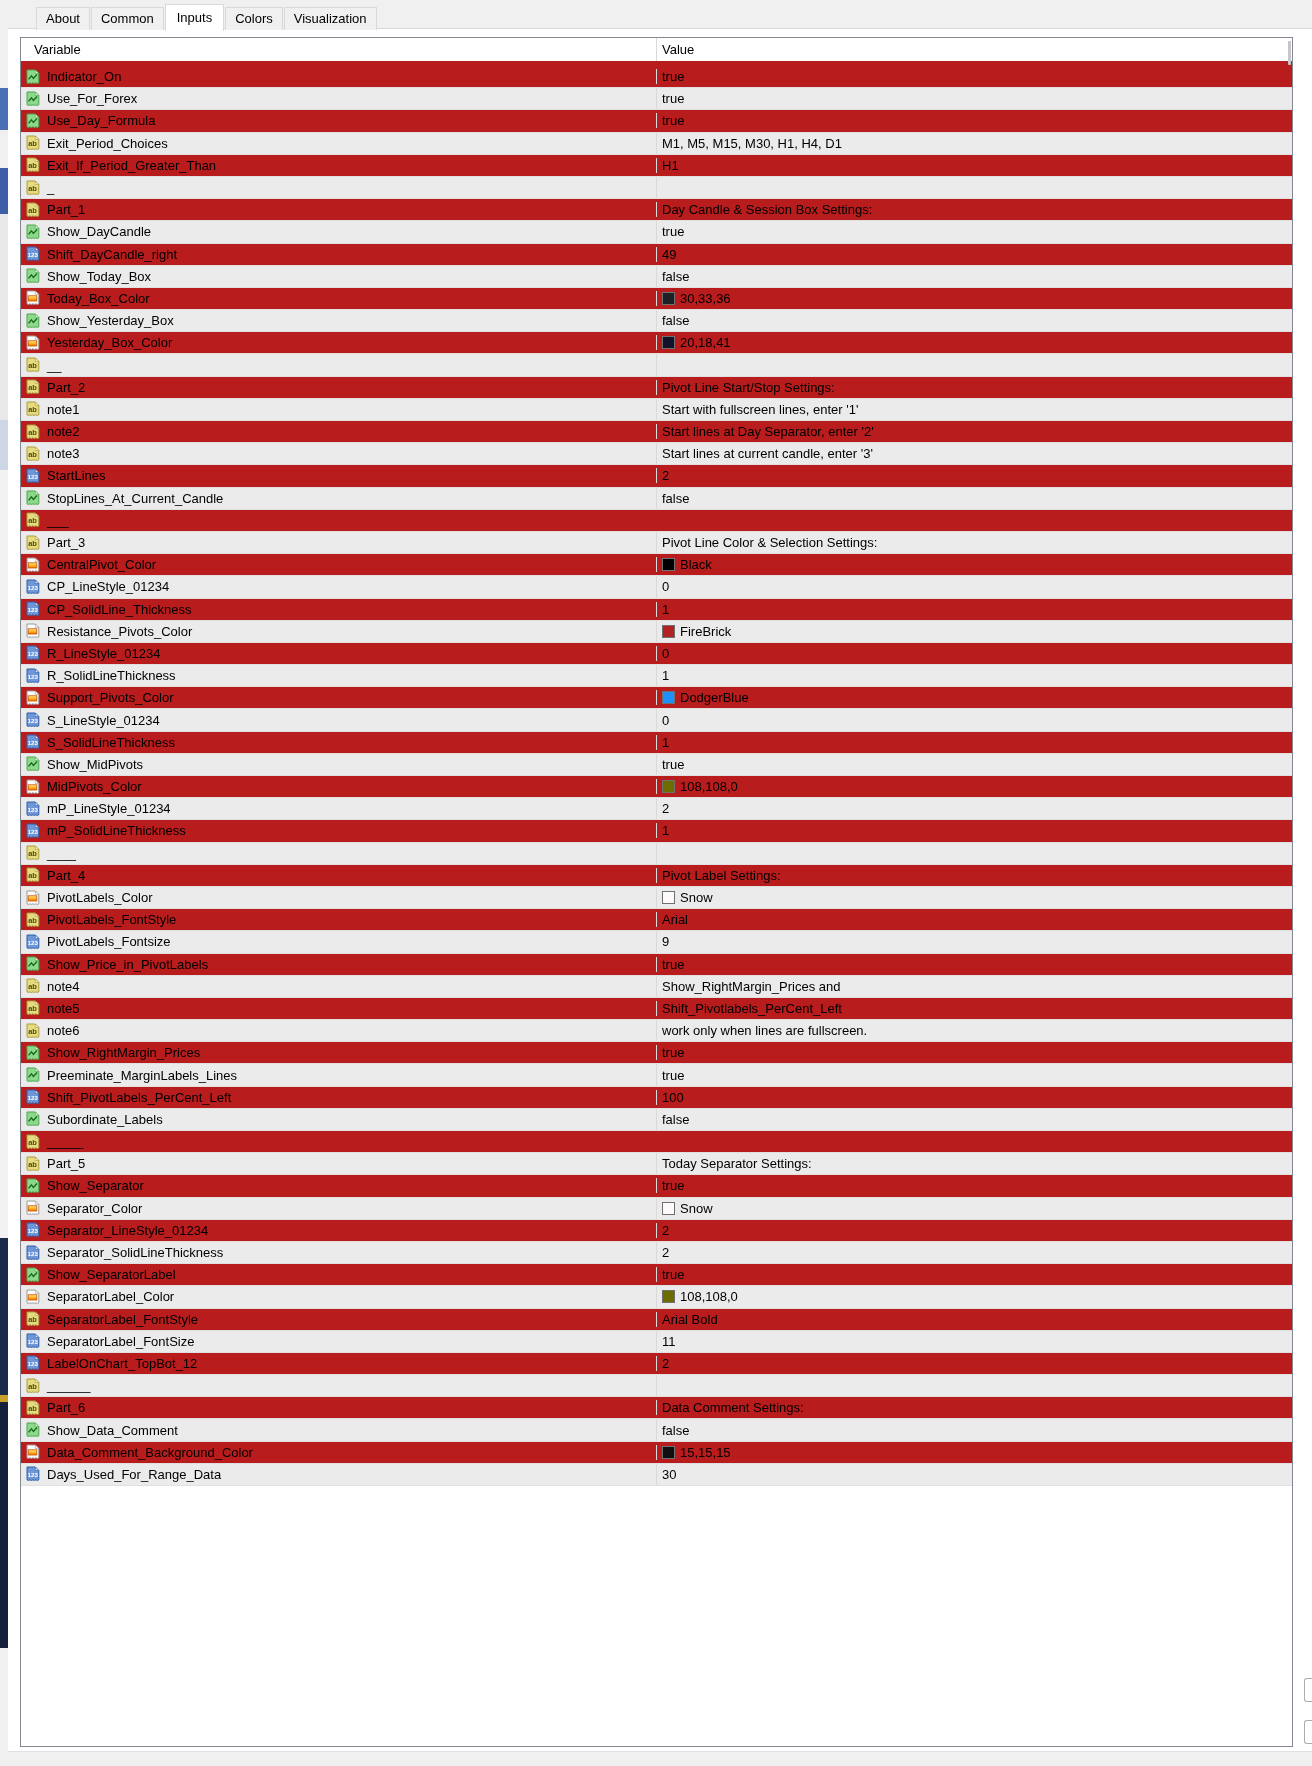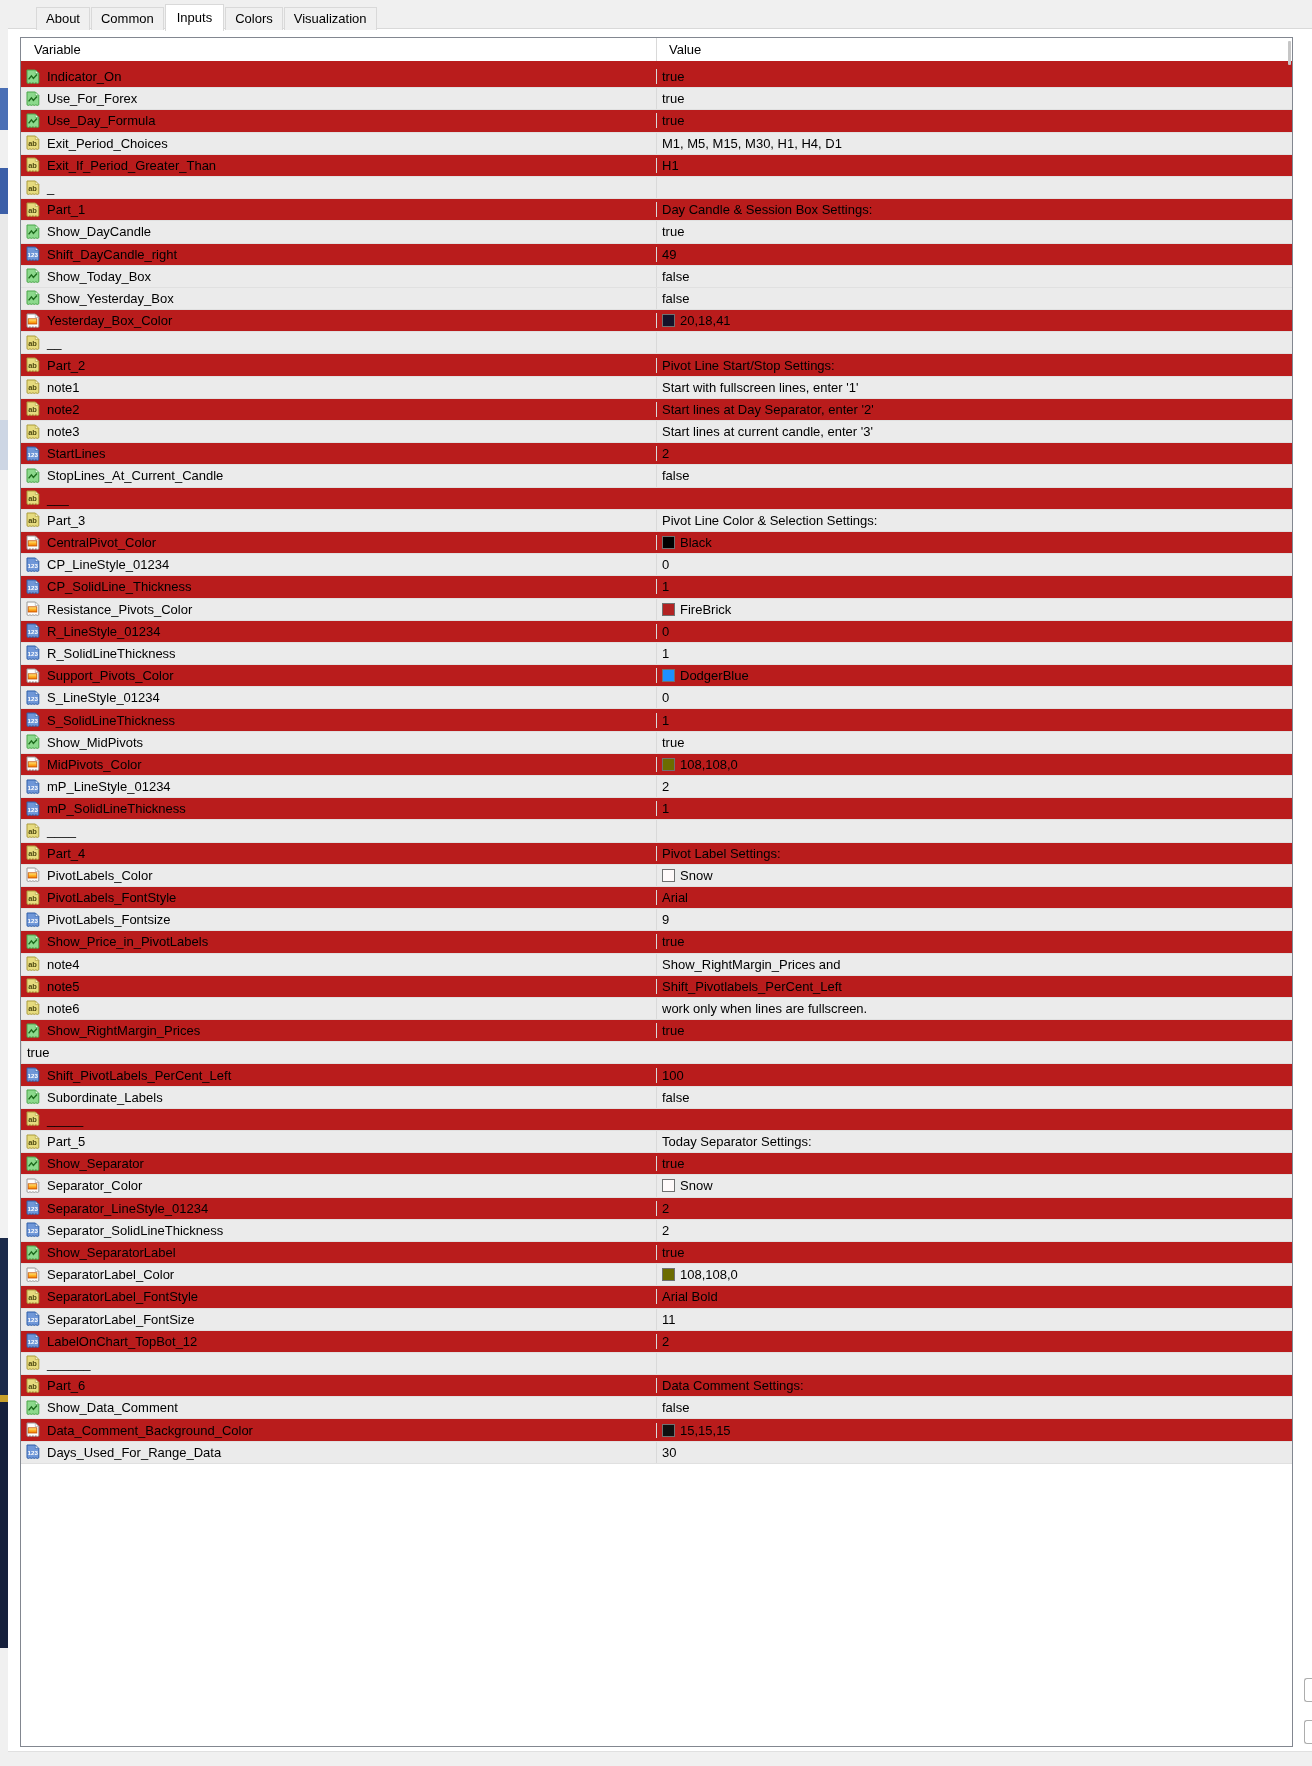--- a/index.html
+++ b/index.html
@@ -49,21 +49,21 @@
     position:absolute;left:8px;top:28px;width:1304px;height:1724px;
     background:#ffffff;border-top:1px solid #d9d9d9;z-index:2;
   }
   .table{
     position:absolute;left:12px;top:8px;width:1271px;height:1708px;
     border:1px solid #828790;background:#fff;overflow:hidden;
   }
   .thead{display:flex;height:23px;background:#fff;border-bottom:5px solid #b91c1c;}
   .th{box-sizing:border-box;padding:4px 0 0 13px;color:#000;}
   .th-name{width:635px;}
-  .th-val{flex:1;border-left:1px solid #d9d9d9;padding-left:12px;}
+  .th-val{flex:1;border-left:1px solid #d9d9d9;padding-left:5px;}
   .row{display:flex;height:22.2px;box-sizing:border-box;border-bottom:1px solid #e0e0e0;}
   .row.even{background:#ebebeb;}
   .row.odd{background:#b91c1c;align-items:center;}
   .cell{box-sizing:border-box;display:flex;align-items:center;overflow:hidden;white-space:nowrap;}
   .cell.name{width:635px;padding-left:4px;}
   .cell.value{flex:1;border-left:1px solid #d9d9d9;padding-left:5px;}
   .icon{width:16px;height:16px;display:inline-flex;margin-right:6px;flex:none;}
   .swatch{
     width:13px;height:13px;flex:none;display:inline-block;
     border:1px solid #707070;margin-right:5px;box-sizing:border-box;
@@ -257,424 +257,440 @@
             <path d="M10.3 1 L13.8 4.5 H10.3 Z" fill="#E8F8E8" stroke="#4AA64A" stroke-width="0.6"></path>
             <polyline points="3.6,10.4 6.4,6.8 8.4,9.4 12,5.6" fill="none" stroke="#1E6B1E" stroke-width="1.4"></polyline>
               </svg>
             </span>
             <span>Show_Today_Box</span>
           </div>
           <div class="cell value">
             <span>false</span>
           </div>
         </div>
-        <div class="row even">
-          <div class="cell name">
-            <span class="icon">
-              <svg xmlns="http://www.w3.org/2000/svg" width="16" height="16" viewBox="0 0 16 16">
-                <path d="M2 1 h8.3 L13.8 4.5 V13.8 q-1.5 1.3 -2.95 0 q-1.5 1.3 -2.95 0 q-1.5 1.3 -2.95 0 q-1.5 1.3 -2.95 0 Z" fill="#8CD98C" stroke="#4AA64A" stroke-width="1"></path>
-            <path d="M10.3 1 L13.8 4.5 H10.3 Z" fill="#E8F8E8" stroke="#4AA64A" stroke-width="0.6"></path>
-            <polyline points="3.6,10.4 6.4,6.8 8.4,9.4 12,5.6" fill="none" stroke="#1E6B1E" stroke-width="1.4"></polyline>
-              </svg>
-            </span>
-            <span>Show_Yesterday_Box</span>
-          </div>
-          <div class="cell value">
-            <span>false</span>
-          </div>
-        </div>
         <div class="row odd">
           <div class="cell name">
             <span class="icon">
               <svg xmlns="http://www.w3.org/2000/svg" width="16" height="16" viewBox="0 0 16 16">
                 <path d="M2 1 h8.3 L13.8 4.5 V13.8 q-1.5 1.3 -2.95 0 q-1.5 1.3 -2.95 0 q-1.5 1.3 -2.95 0 q-1.5 1.3 -2.95 0 Z" fill="#FDFDFD" stroke="#9A9A9A" stroke-width="1"></path>
             <path d="M10.3 1 L13.8 4.5 H10.3 Z" fill="#FFFFFF" stroke="#9A9A9A" stroke-width="0.6"></path>
             <rect x="3.2" y="5.8" width="8.6" height="5.2" fill="url(#cg)" stroke="#C85000" stroke-width="0.8"></rect>
               </svg>
             </span>
-            <span>Yesterday_Box_Color</span>
-          </div>
-          <div class="cell value">
-            <span class="swatch" style="background: rgb(20, 18, 41);"></span>
-            <span>20,18,41</span>
-          </div>
-        </div>
-        <div class="row even">
-          <div class="cell name">
-            <span class="icon">
-              <svg xmlns="http://www.w3.org/2000/svg" width="16" height="16" viewBox="0 0 16 16">
-                <path d="M2 1 h8.3 L13.8 4.5 V13.8 q-1.5 1.3 -2.95 0 q-1.5 1.3 -2.95 0 q-1.5 1.3 -2.95 0 q-1.5 1.3 -2.95 0 Z" fill="#E6DB7E" stroke="#AB9C3D" stroke-width="1"></path>
-            <path d="M10.3 1 L13.8 4.5 H10.3 Z" fill="#F8F2C8" stroke="#AB9C3D" stroke-width="0.6"></path>
-            <text x="3.2" y="11" font-family="Liberation Sans, sans-serif" font-size="7.5" font-weight="bold" fill="#4F4A12">ab</text>
-              </svg>
-            </span>
-            <span>__</span>
-          </div>
-          <div class="cell value">
-            <span></span>
-          </div>
-        </div>
-        <div class="row odd">
-          <div class="cell name">
-            <span class="icon">
-              <svg xmlns="http://www.w3.org/2000/svg" width="16" height="16" viewBox="0 0 16 16">
-                <path d="M2 1 h8.3 L13.8 4.5 V13.8 q-1.5 1.3 -2.95 0 q-1.5 1.3 -2.95 0 q-1.5 1.3 -2.95 0 q-1.5 1.3 -2.95 0 Z" fill="#E6DB7E" stroke="#AB9C3D" stroke-width="1"></path>
-            <path d="M10.3 1 L13.8 4.5 H10.3 Z" fill="#F8F2C8" stroke="#AB9C3D" stroke-width="0.6"></path>
-            <text x="3.2" y="11" font-family="Liberation Sans, sans-serif" font-size="7.5" font-weight="bold" fill="#4F4A12">ab</text>
-              </svg>
-            </span>
-            <span>Part_2</span>
-          </div>
-          <div class="cell value">
-            <span>Pivot Line Start/Stop Settings:</span>
-          </div>
-        </div>
-        <div class="row even">
-          <div class="cell name">
-            <span class="icon">
-              <svg xmlns="http://www.w3.org/2000/svg" width="16" height="16" viewBox="0 0 16 16">
-                <path d="M2 1 h8.3 L13.8 4.5 V13.8 q-1.5 1.3 -2.95 0 q-1.5 1.3 -2.95 0 q-1.5 1.3 -2.95 0 q-1.5 1.3 -2.95 0 Z" fill="#E6DB7E" stroke="#AB9C3D" stroke-width="1"></path>
-            <path d="M10.3 1 L13.8 4.5 H10.3 Z" fill="#F8F2C8" stroke="#AB9C3D" stroke-width="0.6"></path>
-            <text x="3.2" y="11" font-family="Liberation Sans, sans-serif" font-size="7.5" font-weight="bold" fill="#4F4A12">ab</text>
-              </svg>
-            </span>
-            <span>note1</span>
-          </div>
-          <div class="cell value">
-            <span>Start with fullscreen lines, enter '1'</span>
-          </div>
-        </div>
-        <div class="row odd">
-          <div class="cell name">
-            <span class="icon">
-              <svg xmlns="http://www.w3.org/2000/svg" width="16" height="16" viewBox="0 0 16 16">
-                <path d="M2 1 h8.3 L13.8 4.5 V13.8 q-1.5 1.3 -2.95 0 q-1.5 1.3 -2.95 0 q-1.5 1.3 -2.95 0 q-1.5 1.3 -2.95 0 Z" fill="#E6DB7E" stroke="#AB9C3D" stroke-width="1"></path>
-            <path d="M10.3 1 L13.8 4.5 H10.3 Z" fill="#F8F2C8" stroke="#AB9C3D" stroke-width="0.6"></path>
-            <text x="3.2" y="11" font-family="Liberation Sans, sans-serif" font-size="7.5" font-weight="bold" fill="#4F4A12">ab</text>
-              </svg>
-            </span>
-            <span>note2</span>
-          </div>
-          <div class="cell value">
-            <span>Start lines at Day Separator, enter '2'</span>
-          </div>
-        </div>
-        <div class="row even">
-          <div class="cell name">
-            <span class="icon">
-              <svg xmlns="http://www.w3.org/2000/svg" width="16" height="16" viewBox="0 0 16 16">
-                <path d="M2 1 h8.3 L13.8 4.5 V13.8 q-1.5 1.3 -2.95 0 q-1.5 1.3 -2.95 0 q-1.5 1.3 -2.95 0 q-1.5 1.3 -2.95 0 Z" fill="#E6DB7E" stroke="#AB9C3D" stroke-width="1"></path>
-            <path d="M10.3 1 L13.8 4.5 H10.3 Z" fill="#F8F2C8" stroke="#AB9C3D" stroke-width="0.6"></path>
-            <text x="3.2" y="11" font-family="Liberation Sans, sans-serif" font-size="7.5" font-weight="bold" fill="#4F4A12">ab</text>
-              </svg>
-            </span>
-            <span>note3</span>
-          </div>
-          <div class="cell value">
-            <span>Start lines at current candle, enter '3'</span>
-          </div>
-        </div>
-        <div class="row odd">
-          <div class="cell name">
-            <span class="icon">
-              <svg xmlns="http://www.w3.org/2000/svg" width="16" height="16" viewBox="0 0 16 16">
-                <path d="M2 1 h8.3 L13.8 4.5 V13.8 q-1.5 1.3 -2.95 0 q-1.5 1.3 -2.95 0 q-1.5 1.3 -2.95 0 q-1.5 1.3 -2.95 0 Z" fill="#6F97D8" stroke="#2F5FA8" stroke-width="1"></path>
-            <path d="M10.3 1 L13.8 4.5 H10.3 Z" fill="#DCE8F8" stroke="#2F5FA8" stroke-width="0.6"></path>
-            <text x="2.6" y="10.8" font-family="Liberation Sans, sans-serif" font-size="6.2" font-weight="bold" fill="#FFFFFF">123</text>
-              </svg>
-            </span>
-            <span>StartLines</span>
-          </div>
-          <div class="cell value">
-            <span>2</span>
-          </div>
-        </div>
-        <div class="row even">
-          <div class="cell name">
-            <span class="icon">
-              <svg xmlns="http://www.w3.org/2000/svg" width="16" height="16" viewBox="0 0 16 16">
-                <path d="M2 1 h8.3 L13.8 4.5 V13.8 q-1.5 1.3 -2.95 0 q-1.5 1.3 -2.95 0 q-1.5 1.3 -2.95 0 q-1.5 1.3 -2.95 0 Z" fill="#8CD98C" stroke="#4AA64A" stroke-width="1"></path>
-            <path d="M10.3 1 L13.8 4.5 H10.3 Z" fill="#E8F8E8" stroke="#4AA64A" stroke-width="0.6"></path>
-            <polyline points="3.6,10.4 6.4,6.8 8.4,9.4 12,5.6" fill="none" stroke="#1E6B1E" stroke-width="1.4"></polyline>
-              </svg>
-            </span>
-            <span>StopLines_At_Current_Candle</span>
+            <span>Today_Box_Color</span>
+          </div>
+          <div class="cell value">
+            <span class="swatch" style="background: rgb(30, 33, 36);"></span>
+            <span>30,33,36</span>
+          </div>
+        </div>
+        <div class="row even">
+          <div class="cell name">
+            <span class="icon">
+              <svg xmlns="http://www.w3.org/2000/svg" width="16" height="16" viewBox="0 0 16 16">
+                <path d="M2 1 h8.3 L13.8 4.5 V13.8 q-1.5 1.3 -2.95 0 q-1.5 1.3 -2.95 0 q-1.5 1.3 -2.95 0 q-1.5 1.3 -2.95 0 Z" fill="#8CD98C" stroke="#4AA64A" stroke-width="1"></path>
+            <path d="M10.3 1 L13.8 4.5 H10.3 Z" fill="#E8F8E8" stroke="#4AA64A" stroke-width="0.6"></path>
+            <polyline points="3.6,10.4 6.4,6.8 8.4,9.4 12,5.6" fill="none" stroke="#1E6B1E" stroke-width="1.4"></polyline>
+              </svg>
+            </span>
+            <span>Show_Yesterday_Box</span>
           </div>
           <div class="cell value">
             <span>false</span>
-          </div>
-        </div>
-        <div class="row odd">
-          <div class="cell name">
-            <span class="icon">
-              <svg xmlns="http://www.w3.org/2000/svg" width="16" height="16" viewBox="0 0 16 16">
-                <path d="M2 1 h8.3 L13.8 4.5 V13.8 q-1.5 1.3 -2.95 0 q-1.5 1.3 -2.95 0 q-1.5 1.3 -2.95 0 q-1.5 1.3 -2.95 0 Z" fill="#E6DB7E" stroke="#AB9C3D" stroke-width="1"></path>
-            <path d="M10.3 1 L13.8 4.5 H10.3 Z" fill="#F8F2C8" stroke="#AB9C3D" stroke-width="0.6"></path>
-            <text x="3.2" y="11" font-family="Liberation Sans, sans-serif" font-size="7.5" font-weight="bold" fill="#4F4A12">ab</text>
-              </svg>
-            </span>
-            <span>___</span>
-          </div>
-          <div class="cell value">
-            <span></span>
-          </div>
-        </div>
-        <div class="row even">
-          <div class="cell name">
-            <span class="icon">
-              <svg xmlns="http://www.w3.org/2000/svg" width="16" height="16" viewBox="0 0 16 16">
-                <path d="M2 1 h8.3 L13.8 4.5 V13.8 q-1.5 1.3 -2.95 0 q-1.5 1.3 -2.95 0 q-1.5 1.3 -2.95 0 q-1.5 1.3 -2.95 0 Z" fill="#E6DB7E" stroke="#AB9C3D" stroke-width="1"></path>
-            <path d="M10.3 1 L13.8 4.5 H10.3 Z" fill="#F8F2C8" stroke="#AB9C3D" stroke-width="0.6"></path>
-            <text x="3.2" y="11" font-family="Liberation Sans, sans-serif" font-size="7.5" font-weight="bold" fill="#4F4A12">ab</text>
-              </svg>
-            </span>
-            <span>Part_3</span>
-          </div>
-          <div class="cell value">
-            <span>Pivot Line Color &amp; Selection Settings:</span>
           </div>
         </div>
         <div class="row odd">
           <div class="cell name">
             <span class="icon">
               <svg xmlns="http://www.w3.org/2000/svg" width="16" height="16" viewBox="0 0 16 16">
                 <path d="M2 1 h8.3 L13.8 4.5 V13.8 q-1.5 1.3 -2.95 0 q-1.5 1.3 -2.95 0 q-1.5 1.3 -2.95 0 q-1.5 1.3 -2.95 0 Z" fill="#FDFDFD" stroke="#9A9A9A" stroke-width="1"></path>
             <path d="M10.3 1 L13.8 4.5 H10.3 Z" fill="#FFFFFF" stroke="#9A9A9A" stroke-width="0.6"></path>
             <rect x="3.2" y="5.8" width="8.6" height="5.2" fill="url(#cg)" stroke="#C85000" stroke-width="0.8"></rect>
               </svg>
             </span>
-            <span>CentralPivot_Color</span>
-          </div>
-          <div class="cell value">
-            <span class="swatch" style="background: rgb(0, 0, 0);"></span>
-            <span>Black</span>
-          </div>
-        </div>
-        <div class="row even">
-          <div class="cell name">
-            <span class="icon">
-              <svg xmlns="http://www.w3.org/2000/svg" width="16" height="16" viewBox="0 0 16 16">
-                <path d="M2 1 h8.3 L13.8 4.5 V13.8 q-1.5 1.3 -2.95 0 q-1.5 1.3 -2.95 0 q-1.5 1.3 -2.95 0 q-1.5 1.3 -2.95 0 Z" fill="#6F97D8" stroke="#2F5FA8" stroke-width="1"></path>
-            <path d="M10.3 1 L13.8 4.5 H10.3 Z" fill="#DCE8F8" stroke="#2F5FA8" stroke-width="0.6"></path>
-            <text x="2.6" y="10.8" font-family="Liberation Sans, sans-serif" font-size="6.2" font-weight="bold" fill="#FFFFFF">123</text>
-              </svg>
-            </span>
-            <span>CP_LineStyle_01234</span>
-          </div>
-          <div class="cell value">
-            <span>0</span>
-          </div>
-        </div>
-        <div class="row odd">
-          <div class="cell name">
-            <span class="icon">
-              <svg xmlns="http://www.w3.org/2000/svg" width="16" height="16" viewBox="0 0 16 16">
-                <path d="M2 1 h8.3 L13.8 4.5 V13.8 q-1.5 1.3 -2.95 0 q-1.5 1.3 -2.95 0 q-1.5 1.3 -2.95 0 q-1.5 1.3 -2.95 0 Z" fill="#6F97D8" stroke="#2F5FA8" stroke-width="1"></path>
-            <path d="M10.3 1 L13.8 4.5 H10.3 Z" fill="#DCE8F8" stroke="#2F5FA8" stroke-width="0.6"></path>
-            <text x="2.6" y="10.8" font-family="Liberation Sans, sans-serif" font-size="6.2" font-weight="bold" fill="#FFFFFF">123</text>
-              </svg>
-            </span>
-            <span>CP_SolidLine_Thickness</span>
-          </div>
-          <div class="cell value">
-            <span>1</span>
-          </div>
-        </div>
-        <div class="row even">
+            <span>Yesterday_Box_Color</span>
+          </div>
+          <div class="cell value">
+            <span class="swatch" style="background: rgb(20, 18, 41);"></span>
+            <span>20,18,41</span>
+          </div>
+        </div>
+        <div class="row even">
+          <div class="cell name">
+            <span class="icon">
+              <svg xmlns="http://www.w3.org/2000/svg" width="16" height="16" viewBox="0 0 16 16">
+                <path d="M2 1 h8.3 L13.8 4.5 V13.8 q-1.5 1.3 -2.95 0 q-1.5 1.3 -2.95 0 q-1.5 1.3 -2.95 0 q-1.5 1.3 -2.95 0 Z" fill="#E6DB7E" stroke="#AB9C3D" stroke-width="1"></path>
+            <path d="M10.3 1 L13.8 4.5 H10.3 Z" fill="#F8F2C8" stroke="#AB9C3D" stroke-width="0.6"></path>
+            <text x="3.2" y="11" font-family="Liberation Sans, sans-serif" font-size="7.5" font-weight="bold" fill="#4F4A12">ab</text>
+              </svg>
+            </span>
+            <span>__</span>
+          </div>
+          <div class="cell value">
+            <span></span>
+          </div>
+        </div>
+        <div class="row odd">
+          <div class="cell name">
+            <span class="icon">
+              <svg xmlns="http://www.w3.org/2000/svg" width="16" height="16" viewBox="0 0 16 16">
+                <path d="M2 1 h8.3 L13.8 4.5 V13.8 q-1.5 1.3 -2.95 0 q-1.5 1.3 -2.95 0 q-1.5 1.3 -2.95 0 q-1.5 1.3 -2.95 0 Z" fill="#E6DB7E" stroke="#AB9C3D" stroke-width="1"></path>
+            <path d="M10.3 1 L13.8 4.5 H10.3 Z" fill="#F8F2C8" stroke="#AB9C3D" stroke-width="0.6"></path>
+            <text x="3.2" y="11" font-family="Liberation Sans, sans-serif" font-size="7.5" font-weight="bold" fill="#4F4A12">ab</text>
+              </svg>
+            </span>
+            <span>Part_2</span>
+          </div>
+          <div class="cell value">
+            <span>Pivot Line Start/Stop Settings:</span>
+          </div>
+        </div>
+        <div class="row even">
+          <div class="cell name">
+            <span class="icon">
+              <svg xmlns="http://www.w3.org/2000/svg" width="16" height="16" viewBox="0 0 16 16">
+                <path d="M2 1 h8.3 L13.8 4.5 V13.8 q-1.5 1.3 -2.95 0 q-1.5 1.3 -2.95 0 q-1.5 1.3 -2.95 0 q-1.5 1.3 -2.95 0 Z" fill="#E6DB7E" stroke="#AB9C3D" stroke-width="1"></path>
+            <path d="M10.3 1 L13.8 4.5 H10.3 Z" fill="#F8F2C8" stroke="#AB9C3D" stroke-width="0.6"></path>
+            <text x="3.2" y="11" font-family="Liberation Sans, sans-serif" font-size="7.5" font-weight="bold" fill="#4F4A12">ab</text>
+              </svg>
+            </span>
+            <span>note1</span>
+          </div>
+          <div class="cell value">
+            <span>Start with fullscreen lines, enter '1'</span>
+          </div>
+        </div>
+        <div class="row odd">
+          <div class="cell name">
+            <span class="icon">
+              <svg xmlns="http://www.w3.org/2000/svg" width="16" height="16" viewBox="0 0 16 16">
+                <path d="M2 1 h8.3 L13.8 4.5 V13.8 q-1.5 1.3 -2.95 0 q-1.5 1.3 -2.95 0 q-1.5 1.3 -2.95 0 q-1.5 1.3 -2.95 0 Z" fill="#E6DB7E" stroke="#AB9C3D" stroke-width="1"></path>
+            <path d="M10.3 1 L13.8 4.5 H10.3 Z" fill="#F8F2C8" stroke="#AB9C3D" stroke-width="0.6"></path>
+            <text x="3.2" y="11" font-family="Liberation Sans, sans-serif" font-size="7.5" font-weight="bold" fill="#4F4A12">ab</text>
+              </svg>
+            </span>
+            <span>note2</span>
+          </div>
+          <div class="cell value">
+            <span>Start lines at Day Separator, enter '2'</span>
+          </div>
+        </div>
+        <div class="row even">
+          <div class="cell name">
+            <span class="icon">
+              <svg xmlns="http://www.w3.org/2000/svg" width="16" height="16" viewBox="0 0 16 16">
+                <path d="M2 1 h8.3 L13.8 4.5 V13.8 q-1.5 1.3 -2.95 0 q-1.5 1.3 -2.95 0 q-1.5 1.3 -2.95 0 q-1.5 1.3 -2.95 0 Z" fill="#E6DB7E" stroke="#AB9C3D" stroke-width="1"></path>
+            <path d="M10.3 1 L13.8 4.5 H10.3 Z" fill="#F8F2C8" stroke="#AB9C3D" stroke-width="0.6"></path>
+            <text x="3.2" y="11" font-family="Liberation Sans, sans-serif" font-size="7.5" font-weight="bold" fill="#4F4A12">ab</text>
+              </svg>
+            </span>
+            <span>note3</span>
+          </div>
+          <div class="cell value">
+            <span>Start lines at current candle, enter '3'</span>
+          </div>
+        </div>
+        <div class="row odd">
+          <div class="cell name">
+            <span class="icon">
+              <svg xmlns="http://www.w3.org/2000/svg" width="16" height="16" viewBox="0 0 16 16">
+                <path d="M2 1 h8.3 L13.8 4.5 V13.8 q-1.5 1.3 -2.95 0 q-1.5 1.3 -2.95 0 q-1.5 1.3 -2.95 0 q-1.5 1.3 -2.95 0 Z" fill="#6F97D8" stroke="#2F5FA8" stroke-width="1"></path>
+            <path d="M10.3 1 L13.8 4.5 H10.3 Z" fill="#DCE8F8" stroke="#2F5FA8" stroke-width="0.6"></path>
+            <text x="2.6" y="10.8" font-family="Liberation Sans, sans-serif" font-size="6.2" font-weight="bold" fill="#FFFFFF">123</text>
+              </svg>
+            </span>
+            <span>StartLines</span>
+          </div>
+          <div class="cell value">
+            <span>2</span>
+          </div>
+        </div>
+        <div class="row even">
+          <div class="cell name">
+            <span class="icon">
+              <svg xmlns="http://www.w3.org/2000/svg" width="16" height="16" viewBox="0 0 16 16">
+                <path d="M2 1 h8.3 L13.8 4.5 V13.8 q-1.5 1.3 -2.95 0 q-1.5 1.3 -2.95 0 q-1.5 1.3 -2.95 0 q-1.5 1.3 -2.95 0 Z" fill="#8CD98C" stroke="#4AA64A" stroke-width="1"></path>
+            <path d="M10.3 1 L13.8 4.5 H10.3 Z" fill="#E8F8E8" stroke="#4AA64A" stroke-width="0.6"></path>
+            <polyline points="3.6,10.4 6.4,6.8 8.4,9.4 12,5.6" fill="none" stroke="#1E6B1E" stroke-width="1.4"></polyline>
+              </svg>
+            </span>
+            <span>StopLines_At_Current_Candle</span>
+          </div>
+          <div class="cell value">
+            <span>false</span>
+          </div>
+        </div>
+        <div class="row odd">
+          <div class="cell name">
+            <span class="icon">
+              <svg xmlns="http://www.w3.org/2000/svg" width="16" height="16" viewBox="0 0 16 16">
+                <path d="M2 1 h8.3 L13.8 4.5 V13.8 q-1.5 1.3 -2.95 0 q-1.5 1.3 -2.95 0 q-1.5 1.3 -2.95 0 q-1.5 1.3 -2.95 0 Z" fill="#E6DB7E" stroke="#AB9C3D" stroke-width="1"></path>
+            <path d="M10.3 1 L13.8 4.5 H10.3 Z" fill="#F8F2C8" stroke="#AB9C3D" stroke-width="0.6"></path>
+            <text x="3.2" y="11" font-family="Liberation Sans, sans-serif" font-size="7.5" font-weight="bold" fill="#4F4A12">ab</text>
+              </svg>
+            </span>
+            <span>___</span>
+          </div>
+          <div class="cell value">
+            <span></span>
+          </div>
+        </div>
+        <div class="row even">
+          <div class="cell name">
+            <span class="icon">
+              <svg xmlns="http://www.w3.org/2000/svg" width="16" height="16" viewBox="0 0 16 16">
+                <path d="M2 1 h8.3 L13.8 4.5 V13.8 q-1.5 1.3 -2.95 0 q-1.5 1.3 -2.95 0 q-1.5 1.3 -2.95 0 q-1.5 1.3 -2.95 0 Z" fill="#E6DB7E" stroke="#AB9C3D" stroke-width="1"></path>
+            <path d="M10.3 1 L13.8 4.5 H10.3 Z" fill="#F8F2C8" stroke="#AB9C3D" stroke-width="0.6"></path>
+            <text x="3.2" y="11" font-family="Liberation Sans, sans-serif" font-size="7.5" font-weight="bold" fill="#4F4A12">ab</text>
+              </svg>
+            </span>
+            <span>Part_3</span>
+          </div>
+          <div class="cell value">
+            <span>Pivot Line Color &amp; Selection Settings:</span>
+          </div>
+        </div>
+        <div class="row odd">
           <div class="cell name">
             <span class="icon">
               <svg xmlns="http://www.w3.org/2000/svg" width="16" height="16" viewBox="0 0 16 16">
                 <path d="M2 1 h8.3 L13.8 4.5 V13.8 q-1.5 1.3 -2.95 0 q-1.5 1.3 -2.95 0 q-1.5 1.3 -2.95 0 q-1.5 1.3 -2.95 0 Z" fill="#FDFDFD" stroke="#9A9A9A" stroke-width="1"></path>
             <path d="M10.3 1 L13.8 4.5 H10.3 Z" fill="#FFFFFF" stroke="#9A9A9A" stroke-width="0.6"></path>
             <rect x="3.2" y="5.8" width="8.6" height="5.2" fill="url(#cg)" stroke="#C85000" stroke-width="0.8"></rect>
               </svg>
             </span>
-            <span>Resistance_Pivots_Color</span>
-          </div>
-          <div class="cell value">
-            <span class="swatch" style="background: rgb(178, 34, 34);"></span>
-            <span>FireBrick</span>
-          </div>
-        </div>
-        <div class="row odd">
-          <div class="cell name">
-            <span class="icon">
-              <svg xmlns="http://www.w3.org/2000/svg" width="16" height="16" viewBox="0 0 16 16">
-                <path d="M2 1 h8.3 L13.8 4.5 V13.8 q-1.5 1.3 -2.95 0 q-1.5 1.3 -2.95 0 q-1.5 1.3 -2.95 0 q-1.5 1.3 -2.95 0 Z" fill="#6F97D8" stroke="#2F5FA8" stroke-width="1"></path>
-            <path d="M10.3 1 L13.8 4.5 H10.3 Z" fill="#DCE8F8" stroke="#2F5FA8" stroke-width="0.6"></path>
-            <text x="2.6" y="10.8" font-family="Liberation Sans, sans-serif" font-size="6.2" font-weight="bold" fill="#FFFFFF">123</text>
-              </svg>
-            </span>
-            <span>R_LineStyle_01234</span>
+            <span>CentralPivot_Color</span>
+          </div>
+          <div class="cell value">
+            <span class="swatch" style="background: rgb(0, 0, 0);"></span>
+            <span>Black</span>
+          </div>
+        </div>
+        <div class="row even">
+          <div class="cell name">
+            <span class="icon">
+              <svg xmlns="http://www.w3.org/2000/svg" width="16" height="16" viewBox="0 0 16 16">
+                <path d="M2 1 h8.3 L13.8 4.5 V13.8 q-1.5 1.3 -2.95 0 q-1.5 1.3 -2.95 0 q-1.5 1.3 -2.95 0 q-1.5 1.3 -2.95 0 Z" fill="#6F97D8" stroke="#2F5FA8" stroke-width="1"></path>
+            <path d="M10.3 1 L13.8 4.5 H10.3 Z" fill="#DCE8F8" stroke="#2F5FA8" stroke-width="0.6"></path>
+            <text x="2.6" y="10.8" font-family="Liberation Sans, sans-serif" font-size="6.2" font-weight="bold" fill="#FFFFFF">123</text>
+              </svg>
+            </span>
+            <span>CP_LineStyle_01234</span>
           </div>
           <div class="cell value">
             <span>0</span>
           </div>
         </div>
-        <div class="row even">
-          <div class="cell name">
-            <span class="icon">
-              <svg xmlns="http://www.w3.org/2000/svg" width="16" height="16" viewBox="0 0 16 16">
-                <path d="M2 1 h8.3 L13.8 4.5 V13.8 q-1.5 1.3 -2.95 0 q-1.5 1.3 -2.95 0 q-1.5 1.3 -2.95 0 q-1.5 1.3 -2.95 0 Z" fill="#6F97D8" stroke="#2F5FA8" stroke-width="1"></path>
-            <path d="M10.3 1 L13.8 4.5 H10.3 Z" fill="#DCE8F8" stroke="#2F5FA8" stroke-width="0.6"></path>
-            <text x="2.6" y="10.8" font-family="Liberation Sans, sans-serif" font-size="6.2" font-weight="bold" fill="#FFFFFF">123</text>
-              </svg>
-            </span>
-            <span>R_SolidLineThickness</span>
+        <div class="row odd">
+          <div class="cell name">
+            <span class="icon">
+              <svg xmlns="http://www.w3.org/2000/svg" width="16" height="16" viewBox="0 0 16 16">
+                <path d="M2 1 h8.3 L13.8 4.5 V13.8 q-1.5 1.3 -2.95 0 q-1.5 1.3 -2.95 0 q-1.5 1.3 -2.95 0 q-1.5 1.3 -2.95 0 Z" fill="#6F97D8" stroke="#2F5FA8" stroke-width="1"></path>
+            <path d="M10.3 1 L13.8 4.5 H10.3 Z" fill="#DCE8F8" stroke="#2F5FA8" stroke-width="0.6"></path>
+            <text x="2.6" y="10.8" font-family="Liberation Sans, sans-serif" font-size="6.2" font-weight="bold" fill="#FFFFFF">123</text>
+              </svg>
+            </span>
+            <span>CP_SolidLine_Thickness</span>
           </div>
           <div class="cell value">
             <span>1</span>
           </div>
         </div>
-        <div class="row odd">
+        <div class="row even">
           <div class="cell name">
             <span class="icon">
               <svg xmlns="http://www.w3.org/2000/svg" width="16" height="16" viewBox="0 0 16 16">
                 <path d="M2 1 h8.3 L13.8 4.5 V13.8 q-1.5 1.3 -2.95 0 q-1.5 1.3 -2.95 0 q-1.5 1.3 -2.95 0 q-1.5 1.3 -2.95 0 Z" fill="#FDFDFD" stroke="#9A9A9A" stroke-width="1"></path>
             <path d="M10.3 1 L13.8 4.5 H10.3 Z" fill="#FFFFFF" stroke="#9A9A9A" stroke-width="0.6"></path>
             <rect x="3.2" y="5.8" width="8.6" height="5.2" fill="url(#cg)" stroke="#C85000" stroke-width="0.8"></rect>
               </svg>
             </span>
-            <span>Support_Pivots_Color</span>
-          </div>
-          <div class="cell value">
-            <span class="swatch" style="background: rgb(30, 144, 255);"></span>
-            <span>DodgerBlue</span>
-          </div>
-        </div>
-        <div class="row even">
-          <div class="cell name">
-            <span class="icon">
-              <svg xmlns="http://www.w3.org/2000/svg" width="16" height="16" viewBox="0 0 16 16">
-                <path d="M2 1 h8.3 L13.8 4.5 V13.8 q-1.5 1.3 -2.95 0 q-1.5 1.3 -2.95 0 q-1.5 1.3 -2.95 0 q-1.5 1.3 -2.95 0 Z" fill="#6F97D8" stroke="#2F5FA8" stroke-width="1"></path>
-            <path d="M10.3 1 L13.8 4.5 H10.3 Z" fill="#DCE8F8" stroke="#2F5FA8" stroke-width="0.6"></path>
-            <text x="2.6" y="10.8" font-family="Liberation Sans, sans-serif" font-size="6.2" font-weight="bold" fill="#FFFFFF">123</text>
-              </svg>
-            </span>
-            <span>S_LineStyle_01234</span>
+            <span>Resistance_Pivots_Color</span>
+          </div>
+          <div class="cell value">
+            <span class="swatch" style="background: rgb(178, 34, 34);"></span>
+            <span>FireBrick</span>
+          </div>
+        </div>
+        <div class="row odd">
+          <div class="cell name">
+            <span class="icon">
+              <svg xmlns="http://www.w3.org/2000/svg" width="16" height="16" viewBox="0 0 16 16">
+                <path d="M2 1 h8.3 L13.8 4.5 V13.8 q-1.5 1.3 -2.95 0 q-1.5 1.3 -2.95 0 q-1.5 1.3 -2.95 0 q-1.5 1.3 -2.95 0 Z" fill="#6F97D8" stroke="#2F5FA8" stroke-width="1"></path>
+            <path d="M10.3 1 L13.8 4.5 H10.3 Z" fill="#DCE8F8" stroke="#2F5FA8" stroke-width="0.6"></path>
+            <text x="2.6" y="10.8" font-family="Liberation Sans, sans-serif" font-size="6.2" font-weight="bold" fill="#FFFFFF">123</text>
+              </svg>
+            </span>
+            <span>R_LineStyle_01234</span>
           </div>
           <div class="cell value">
             <span>0</span>
           </div>
         </div>
-        <div class="row odd">
-          <div class="cell name">
-            <span class="icon">
-              <svg xmlns="http://www.w3.org/2000/svg" width="16" height="16" viewBox="0 0 16 16">
-                <path d="M2 1 h8.3 L13.8 4.5 V13.8 q-1.5 1.3 -2.95 0 q-1.5 1.3 -2.95 0 q-1.5 1.3 -2.95 0 q-1.5 1.3 -2.95 0 Z" fill="#6F97D8" stroke="#2F5FA8" stroke-width="1"></path>
-            <path d="M10.3 1 L13.8 4.5 H10.3 Z" fill="#DCE8F8" stroke="#2F5FA8" stroke-width="0.6"></path>
-            <text x="2.6" y="10.8" font-family="Liberation Sans, sans-serif" font-size="6.2" font-weight="bold" fill="#FFFFFF">123</text>
-              </svg>
-            </span>
-            <span>S_SolidLineThickness</span>
+        <div class="row even">
+          <div class="cell name">
+            <span class="icon">
+              <svg xmlns="http://www.w3.org/2000/svg" width="16" height="16" viewBox="0 0 16 16">
+                <path d="M2 1 h8.3 L13.8 4.5 V13.8 q-1.5 1.3 -2.95 0 q-1.5 1.3 -2.95 0 q-1.5 1.3 -2.95 0 q-1.5 1.3 -2.95 0 Z" fill="#6F97D8" stroke="#2F5FA8" stroke-width="1"></path>
+            <path d="M10.3 1 L13.8 4.5 H10.3 Z" fill="#DCE8F8" stroke="#2F5FA8" stroke-width="0.6"></path>
+            <text x="2.6" y="10.8" font-family="Liberation Sans, sans-serif" font-size="6.2" font-weight="bold" fill="#FFFFFF">123</text>
+              </svg>
+            </span>
+            <span>R_SolidLineThickness</span>
           </div>
           <div class="cell value">
             <span>1</span>
-          </div>
-        </div>
-        <div class="row even">
-          <div class="cell name">
-            <span class="icon">
-              <svg xmlns="http://www.w3.org/2000/svg" width="16" height="16" viewBox="0 0 16 16">
-                <path d="M2 1 h8.3 L13.8 4.5 V13.8 q-1.5 1.3 -2.95 0 q-1.5 1.3 -2.95 0 q-1.5 1.3 -2.95 0 q-1.5 1.3 -2.95 0 Z" fill="#8CD98C" stroke="#4AA64A" stroke-width="1"></path>
-            <path d="M10.3 1 L13.8 4.5 H10.3 Z" fill="#E8F8E8" stroke="#4AA64A" stroke-width="0.6"></path>
-            <polyline points="3.6,10.4 6.4,6.8 8.4,9.4 12,5.6" fill="none" stroke="#1E6B1E" stroke-width="1.4"></polyline>
-              </svg>
-            </span>
-            <span>Show_MidPivots</span>
-          </div>
-          <div class="cell value">
-            <span>true</span>
           </div>
         </div>
         <div class="row odd">
           <div class="cell name">
             <span class="icon">
               <svg xmlns="http://www.w3.org/2000/svg" width="16" height="16" viewBox="0 0 16 16">
                 <path d="M2 1 h8.3 L13.8 4.5 V13.8 q-1.5 1.3 -2.95 0 q-1.5 1.3 -2.95 0 q-1.5 1.3 -2.95 0 q-1.5 1.3 -2.95 0 Z" fill="#FDFDFD" stroke="#9A9A9A" stroke-width="1"></path>
             <path d="M10.3 1 L13.8 4.5 H10.3 Z" fill="#FFFFFF" stroke="#9A9A9A" stroke-width="0.6"></path>
             <rect x="3.2" y="5.8" width="8.6" height="5.2" fill="url(#cg)" stroke="#C85000" stroke-width="0.8"></rect>
               </svg>
             </span>
-            <span>MidPivots_Color</span>
-          </div>
-          <div class="cell value">
-            <span class="swatch" style="background: rgb(108, 108, 0);"></span>
-            <span>108,108,0</span>
-          </div>
-        </div>
-        <div class="row even">
-          <div class="cell name">
-            <span class="icon">
-              <svg xmlns="http://www.w3.org/2000/svg" width="16" height="16" viewBox="0 0 16 16">
-                <path d="M2 1 h8.3 L13.8 4.5 V13.8 q-1.5 1.3 -2.95 0 q-1.5 1.3 -2.95 0 q-1.5 1.3 -2.95 0 q-1.5 1.3 -2.95 0 Z" fill="#6F97D8" stroke="#2F5FA8" stroke-width="1"></path>
-            <path d="M10.3 1 L13.8 4.5 H10.3 Z" fill="#DCE8F8" stroke="#2F5FA8" stroke-width="0.6"></path>
-            <text x="2.6" y="10.8" font-family="Liberation Sans, sans-serif" font-size="6.2" font-weight="bold" fill="#FFFFFF">123</text>
-              </svg>
-            </span>
-            <span>mP_LineStyle_01234</span>
-          </div>
-          <div class="cell value">
-            <span>2</span>
-          </div>
-        </div>
-        <div class="row odd">
-          <div class="cell name">
-            <span class="icon">
-              <svg xmlns="http://www.w3.org/2000/svg" width="16" height="16" viewBox="0 0 16 16">
-                <path d="M2 1 h8.3 L13.8 4.5 V13.8 q-1.5 1.3 -2.95 0 q-1.5 1.3 -2.95 0 q-1.5 1.3 -2.95 0 q-1.5 1.3 -2.95 0 Z" fill="#6F97D8" stroke="#2F5FA8" stroke-width="1"></path>
-            <path d="M10.3 1 L13.8 4.5 H10.3 Z" fill="#DCE8F8" stroke="#2F5FA8" stroke-width="0.6"></path>
-            <text x="2.6" y="10.8" font-family="Liberation Sans, sans-serif" font-size="6.2" font-weight="bold" fill="#FFFFFF">123</text>
-              </svg>
-            </span>
-            <span>mP_SolidLineThickness</span>
+            <span>Support_Pivots_Color</span>
+          </div>
+          <div class="cell value">
+            <span class="swatch" style="background: rgb(30, 144, 255);"></span>
+            <span>DodgerBlue</span>
+          </div>
+        </div>
+        <div class="row even">
+          <div class="cell name">
+            <span class="icon">
+              <svg xmlns="http://www.w3.org/2000/svg" width="16" height="16" viewBox="0 0 16 16">
+                <path d="M2 1 h8.3 L13.8 4.5 V13.8 q-1.5 1.3 -2.95 0 q-1.5 1.3 -2.95 0 q-1.5 1.3 -2.95 0 q-1.5 1.3 -2.95 0 Z" fill="#6F97D8" stroke="#2F5FA8" stroke-width="1"></path>
+            <path d="M10.3 1 L13.8 4.5 H10.3 Z" fill="#DCE8F8" stroke="#2F5FA8" stroke-width="0.6"></path>
+            <text x="2.6" y="10.8" font-family="Liberation Sans, sans-serif" font-size="6.2" font-weight="bold" fill="#FFFFFF">123</text>
+              </svg>
+            </span>
+            <span>S_LineStyle_01234</span>
+          </div>
+          <div class="cell value">
+            <span>0</span>
+          </div>
+        </div>
+        <div class="row odd">
+          <div class="cell name">
+            <span class="icon">
+              <svg xmlns="http://www.w3.org/2000/svg" width="16" height="16" viewBox="0 0 16 16">
+                <path d="M2 1 h8.3 L13.8 4.5 V13.8 q-1.5 1.3 -2.95 0 q-1.5 1.3 -2.95 0 q-1.5 1.3 -2.95 0 q-1.5 1.3 -2.95 0 Z" fill="#6F97D8" stroke="#2F5FA8" stroke-width="1"></path>
+            <path d="M10.3 1 L13.8 4.5 H10.3 Z" fill="#DCE8F8" stroke="#2F5FA8" stroke-width="0.6"></path>
+            <text x="2.6" y="10.8" font-family="Liberation Sans, sans-serif" font-size="6.2" font-weight="bold" fill="#FFFFFF">123</text>
+              </svg>
+            </span>
+            <span>S_SolidLineThickness</span>
           </div>
           <div class="cell value">
             <span>1</span>
           </div>
         </div>
         <div class="row even">
           <div class="cell name">
             <span class="icon">
               <svg xmlns="http://www.w3.org/2000/svg" width="16" height="16" viewBox="0 0 16 16">
-                <path d="M2 1 h8.3 L13.8 4.5 V13.8 q-1.5 1.3 -2.95 0 q-1.5 1.3 -2.95 0 q-1.5 1.3 -2.95 0 q-1.5 1.3 -2.95 0 Z" fill="#E6DB7E" stroke="#AB9C3D" stroke-width="1"></path>
-            <path d="M10.3 1 L13.8 4.5 H10.3 Z" fill="#F8F2C8" stroke="#AB9C3D" stroke-width="0.6"></path>
-            <text x="3.2" y="11" font-family="Liberation Sans, sans-serif" font-size="7.5" font-weight="bold" fill="#4F4A12">ab</text>
-              </svg>
-            </span>
-            <span>____</span>
-          </div>
-          <div class="cell value">
-            <span></span>
-          </div>
-        </div>
-        <div class="row odd">
-          <div class="cell name">
-            <span class="icon">
-              <svg xmlns="http://www.w3.org/2000/svg" width="16" height="16" viewBox="0 0 16 16">
-                <path d="M2 1 h8.3 L13.8 4.5 V13.8 q-1.5 1.3 -2.95 0 q-1.5 1.3 -2.95 0 q-1.5 1.3 -2.95 0 q-1.5 1.3 -2.95 0 Z" fill="#E6DB7E" stroke="#AB9C3D" stroke-width="1"></path>
-            <path d="M10.3 1 L13.8 4.5 H10.3 Z" fill="#F8F2C8" stroke="#AB9C3D" stroke-width="0.6"></path>
-            <text x="3.2" y="11" font-family="Liberation Sans, sans-serif" font-size="7.5" font-weight="bold" fill="#4F4A12">ab</text>
-              </svg>
-            </span>
-            <span>Part_4</span>
-          </div>
-          <div class="cell value">
-            <span>Pivot Label Settings:</span>
-          </div>
-        </div>
-        <div class="row even">
+                <path d="M2 1 h8.3 L13.8 4.5 V13.8 q-1.5 1.3 -2.95 0 q-1.5 1.3 -2.95 0 q-1.5 1.3 -2.95 0 q-1.5 1.3 -2.95 0 Z" fill="#8CD98C" stroke="#4AA64A" stroke-width="1"></path>
+            <path d="M10.3 1 L13.8 4.5 H10.3 Z" fill="#E8F8E8" stroke="#4AA64A" stroke-width="0.6"></path>
+            <polyline points="3.6,10.4 6.4,6.8 8.4,9.4 12,5.6" fill="none" stroke="#1E6B1E" stroke-width="1.4"></polyline>
+              </svg>
+            </span>
+            <span>Show_MidPivots</span>
+          </div>
+          <div class="cell value">
+            <span>true</span>
+          </div>
+        </div>
+        <div class="row odd">
           <div class="cell name">
             <span class="icon">
               <svg xmlns="http://www.w3.org/2000/svg" width="16" height="16" viewBox="0 0 16 16">
                 <path d="M2 1 h8.3 L13.8 4.5 V13.8 q-1.5 1.3 -2.95 0 q-1.5 1.3 -2.95 0 q-1.5 1.3 -2.95 0 q-1.5 1.3 -2.95 0 Z" fill="#FDFDFD" stroke="#9A9A9A" stroke-width="1"></path>
             <path d="M10.3 1 L13.8 4.5 H10.3 Z" fill="#FFFFFF" stroke="#9A9A9A" stroke-width="0.6"></path>
             <rect x="3.2" y="5.8" width="8.6" height="5.2" fill="url(#cg)" stroke="#C85000" stroke-width="0.8"></rect>
               </svg>
             </span>
+            <span>MidPivots_Color</span>
+          </div>
+          <div class="cell value">
+            <span class="swatch" style="background: rgb(108, 108, 0);"></span>
+            <span>108,108,0</span>
+          </div>
+        </div>
+        <div class="row even">
+          <div class="cell name">
+            <span class="icon">
+              <svg xmlns="http://www.w3.org/2000/svg" width="16" height="16" viewBox="0 0 16 16">
+                <path d="M2 1 h8.3 L13.8 4.5 V13.8 q-1.5 1.3 -2.95 0 q-1.5 1.3 -2.95 0 q-1.5 1.3 -2.95 0 q-1.5 1.3 -2.95 0 Z" fill="#6F97D8" stroke="#2F5FA8" stroke-width="1"></path>
+            <path d="M10.3 1 L13.8 4.5 H10.3 Z" fill="#DCE8F8" stroke="#2F5FA8" stroke-width="0.6"></path>
+            <text x="2.6" y="10.8" font-family="Liberation Sans, sans-serif" font-size="6.2" font-weight="bold" fill="#FFFFFF">123</text>
+              </svg>
+            </span>
+            <span>mP_LineStyle_01234</span>
+          </div>
+          <div class="cell value">
+            <span>2</span>
+          </div>
+        </div>
+        <div class="row odd">
+          <div class="cell name">
+            <span class="icon">
+              <svg xmlns="http://www.w3.org/2000/svg" width="16" height="16" viewBox="0 0 16 16">
+                <path d="M2 1 h8.3 L13.8 4.5 V13.8 q-1.5 1.3 -2.95 0 q-1.5 1.3 -2.95 0 q-1.5 1.3 -2.95 0 q-1.5 1.3 -2.95 0 Z" fill="#6F97D8" stroke="#2F5FA8" stroke-width="1"></path>
+            <path d="M10.3 1 L13.8 4.5 H10.3 Z" fill="#DCE8F8" stroke="#2F5FA8" stroke-width="0.6"></path>
+            <text x="2.6" y="10.8" font-family="Liberation Sans, sans-serif" font-size="6.2" font-weight="bold" fill="#FFFFFF">123</text>
+              </svg>
+            </span>
+            <span>mP_SolidLineThickness</span>
+          </div>
+          <div class="cell value">
+            <span>1</span>
+          </div>
+        </div>
+        <div class="row even">
+          <div class="cell name">
+            <span class="icon">
+              <svg xmlns="http://www.w3.org/2000/svg" width="16" height="16" viewBox="0 0 16 16">
+                <path d="M2 1 h8.3 L13.8 4.5 V13.8 q-1.5 1.3 -2.95 0 q-1.5 1.3 -2.95 0 q-1.5 1.3 -2.95 0 q-1.5 1.3 -2.95 0 Z" fill="#E6DB7E" stroke="#AB9C3D" stroke-width="1"></path>
+            <path d="M10.3 1 L13.8 4.5 H10.3 Z" fill="#F8F2C8" stroke="#AB9C3D" stroke-width="0.6"></path>
+            <text x="3.2" y="11" font-family="Liberation Sans, sans-serif" font-size="7.5" font-weight="bold" fill="#4F4A12">ab</text>
+              </svg>
+            </span>
+            <span>____</span>
+          </div>
+          <div class="cell value">
+            <span></span>
+          </div>
+        </div>
+        <div class="row odd">
+          <div class="cell name">
+            <span class="icon">
+              <svg xmlns="http://www.w3.org/2000/svg" width="16" height="16" viewBox="0 0 16 16">
+                <path d="M2 1 h8.3 L13.8 4.5 V13.8 q-1.5 1.3 -2.95 0 q-1.5 1.3 -2.95 0 q-1.5 1.3 -2.95 0 q-1.5 1.3 -2.95 0 Z" fill="#E6DB7E" stroke="#AB9C3D" stroke-width="1"></path>
+            <path d="M10.3 1 L13.8 4.5 H10.3 Z" fill="#F8F2C8" stroke="#AB9C3D" stroke-width="0.6"></path>
+            <text x="3.2" y="11" font-family="Liberation Sans, sans-serif" font-size="7.5" font-weight="bold" fill="#4F4A12">ab</text>
+              </svg>
+            </span>
+            <span>Part_4</span>
+          </div>
+          <div class="cell value">
+            <span>Pivot Label Settings:</span>
+          </div>
+        </div>
+        <div class="row even">
+          <div class="cell name">
+            <span class="icon">
+              <svg xmlns="http://www.w3.org/2000/svg" width="16" height="16" viewBox="0 0 16 16">
+                <path d="M2 1 h8.3 L13.8 4.5 V13.8 q-1.5 1.3 -2.95 0 q-1.5 1.3 -2.95 0 q-1.5 1.3 -2.95 0 q-1.5 1.3 -2.95 0 Z" fill="#FDFDFD" stroke="#9A9A9A" stroke-width="1"></path>
+            <path d="M10.3 1 L13.8 4.5 H10.3 Z" fill="#FFFFFF" stroke="#9A9A9A" stroke-width="0.6"></path>
+            <rect x="3.2" y="5.8" width="8.6" height="5.2" fill="url(#cg)" stroke="#C85000" stroke-width="0.8"></rect>
+              </svg>
+            </span>
             <span>PivotLabels_Color</span>
           </div>
           <div class="cell value">
             <span class="swatch" style="background: rgb(255, 250, 250);"></span>
             <span>Snow</span>
           </div>
         </div>
         <div class="row odd">
           <div class="cell name">
             <span class="icon">
@@ -774,20 +790,30 @@
             <polyline points="3.6,10.4 6.4,6.8 8.4,9.4 12,5.6" fill="none" stroke="#1E6B1E" stroke-width="1.4"></polyline>
               </svg>
             </span>
             <span>Show_RightMargin_Prices</span>
           </div>
           <div class="cell value">
             <span>true</span>
           </div>
         </div>
         <div class="row even">
+          <div class="cell name">
+            <span class="icon">
+              <svg xmlns="http://www.w3.org/2000/svg" width="16" height="16" viewBox="0 0 16 16">
+                <path d="M2 1 h8.3 L13.8 4.5 V13.8 q-1.5 1.3 -2.95 0 q-1.5 1.3 -2.95 0 q-1.5 1.3 -2.95 0 q-1.5 1.3 -2.95 0 Z" fill="#8CD98C" stroke="#4AA64A" stroke-width="1"></path>
+            <path d="M10.3 1 L13.8 4.5 H10.3 Z" fill="#E8F8E8" stroke="#4AA64A" stroke-width="0.6"></path>
+            <polyline points="3.6,10.4 6.4,6.8 8.4,9.4 12,5.6" fill="none" stroke="#1E6B1E" stroke-width="1.4"></polyline>
+              </svg>
+            </span>
+            <span>Preeminate_MarginLabels_Lines</span>
+          </div>
           <div class="cell value">
             <span>true</span>
           </div>
         </div>
         <div class="row odd">
           <div class="cell name">
             <span class="icon">
               <svg xmlns="http://www.w3.org/2000/svg" width="16" height="16" viewBox="0 0 16 16">
                 <path d="M2 1 h8.3 L13.8 4.5 V13.8 q-1.5 1.3 -2.95 0 q-1.5 1.3 -2.95 0 q-1.5 1.3 -2.95 0 q-1.5 1.3 -2.95 0 Z" fill="#6F97D8" stroke="#2F5FA8" stroke-width="1"></path>
             <path d="M10.3 1 L13.8 4.5 H10.3 Z" fill="#DCE8F8" stroke="#2F5FA8" stroke-width="0.6"></path>

